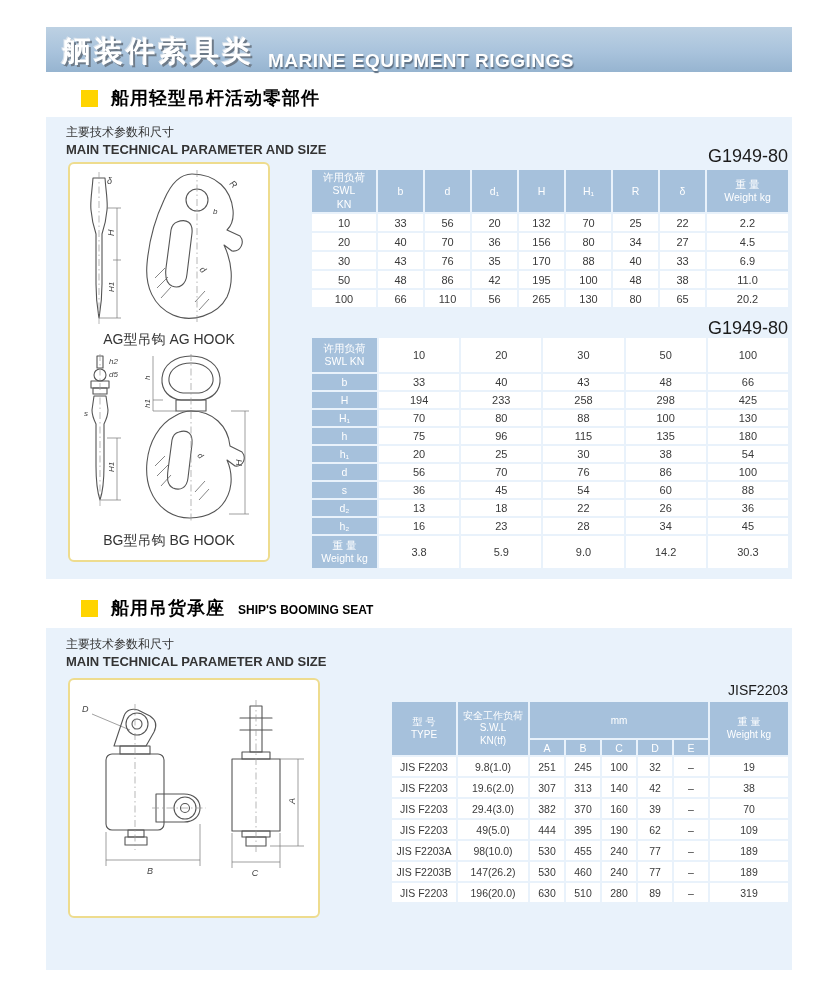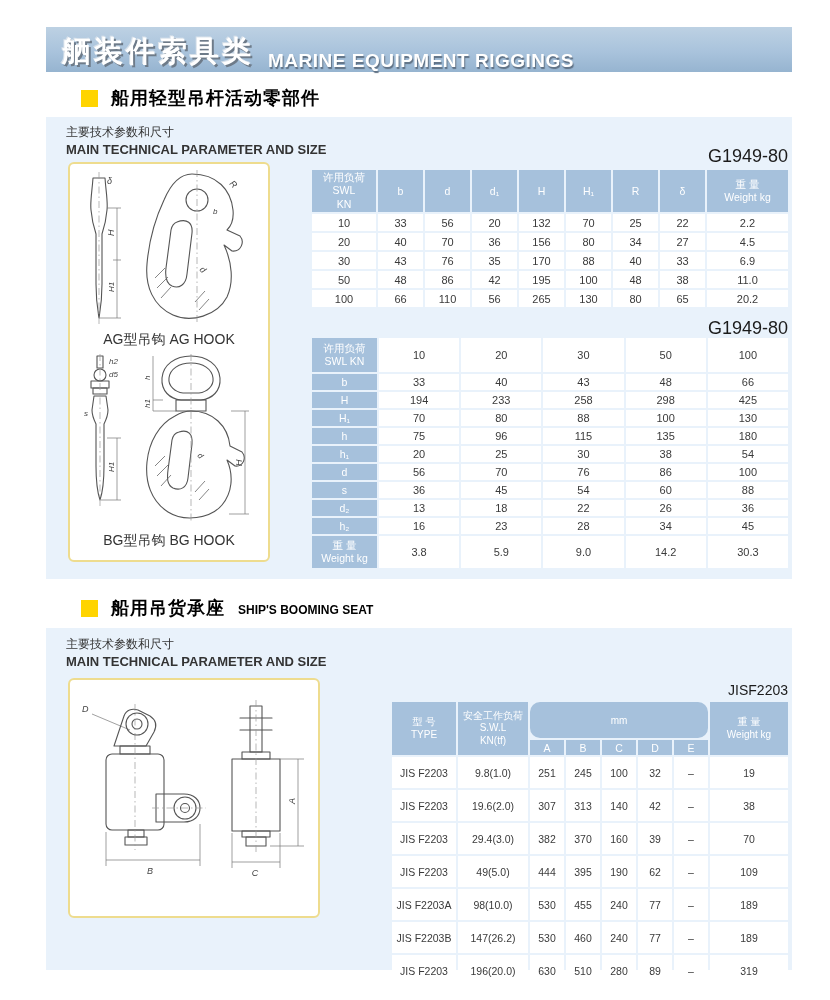--- a/index.html
+++ b/index.html
@@ -70,23 +70,23 @@
   #table1 { left:310px; top:168px; width:480px; font-size:11px; }
   #table1 thead th { height:42px; font-size:10.5px; }
   #table1 td { height:17px; }
   #table2 { left:310px; top:336px; width:480px; font-size:11px; }
   #table2 .corner { height:34px; font-size:10.5px; }
   #table2 .rowlab { height:16px; font-size:10.5px; }
   #table2 td { height:16px; }
   #table2 .wrow { height:32px; font-size:10.5px; }
   #jis-table { left:390px; top:700px; width:400px; font-size:10.5px; }
   #jis-table .r1 th { font-size:10px; }
-  #jis-table th.mmhead { height:36px;border-radius:10px; }
+  #jis-table th.mmhead { height:36px; }
   #jis-table tr.sub th { height:15px; }
-  #jis-table td { height:31px; }
+  #jis-table td { height:19px; }
 </style>
 </head>
 <body>
 
 <div class="abs banner">
   <span class="banner-zh">舾装件索具类</span>
   <span class="banner-en">MARINE EQUIPMENT RIGGINGS</span>
 </div>
 
 <div class="abs sec-head" id="sec1-head">

